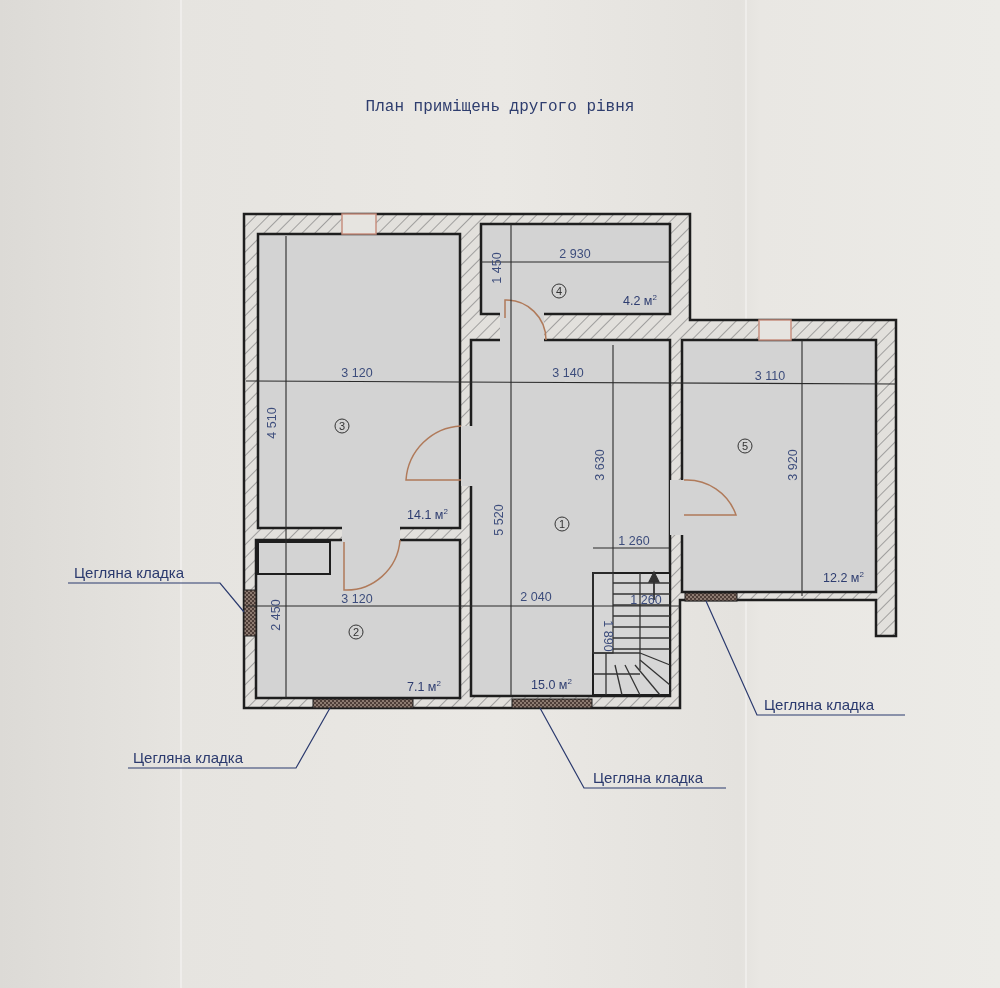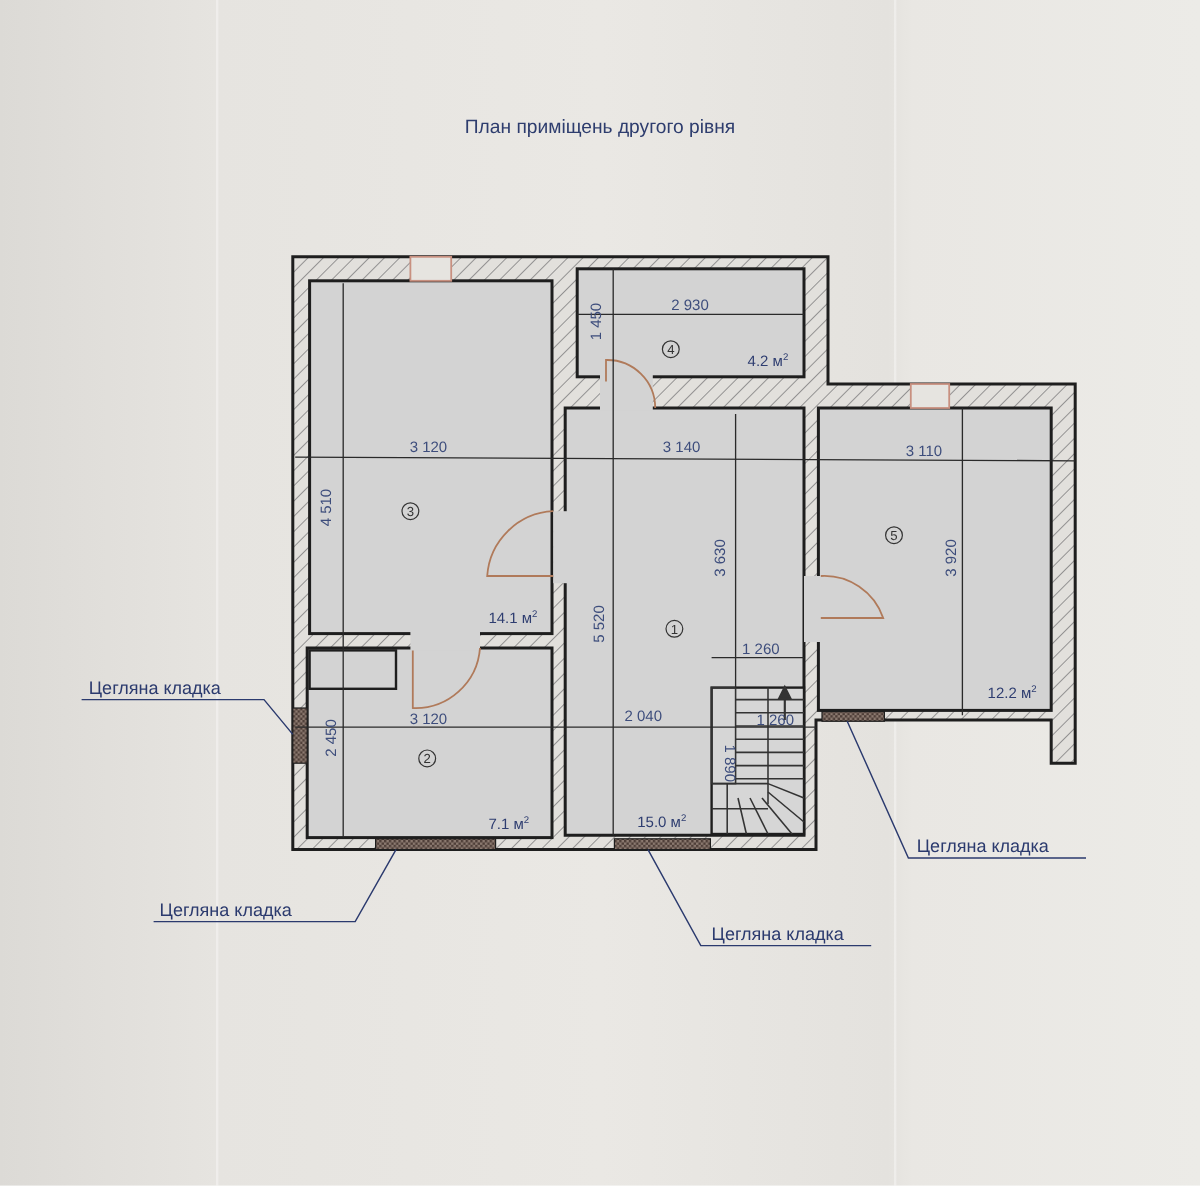--- a/index.html
+++ b/index.html
@@ -4,21 +4,21 @@
 <style>
   html, body { margin:0; padding:0; }
   body {
     width:1000px; height:988px; overflow:hidden; position:relative;
     background: linear-gradient(90deg, #dcdad6 0%, #e6e4e0 18%, #eae8e4 50%, #e4e2de 74%, #e9e7e3 76%, #ecebe7 100%);
     font-family: "Liberation Sans", sans-serif;
   }
   .fold { position:absolute; top:0; bottom:0; width:2px; background:rgba(255,255,255,0.35); }
   .title {
     position:absolute; left:0; width:1000px; top:98px; text-align:center;
-    color:#2e3d6e; font-size:16px; font-family:Liberation Sans, sans-serif;
+    color:#2e3d6e; font-size:16px; font-family:Liberation Mono, monospace;
   }
   svg { position:absolute; left:0; top:0; }
   .dim { fill:#3d4d7c; font-size:12.5px; font-family:"Liberation Sans", sans-serif; }
   .area { fill:#2e3d70; font-size:12.5px; font-family:"Liberation Sans", sans-serif; }
   .num { fill:#333; font-size:11px; font-family:"Liberation Sans", sans-serif; }
   .callout { fill:#2b3a6e; font-size:15px; font-family:"Liberation Sans", sans-serif; }
 </style>
 </head>
 <body>
 

